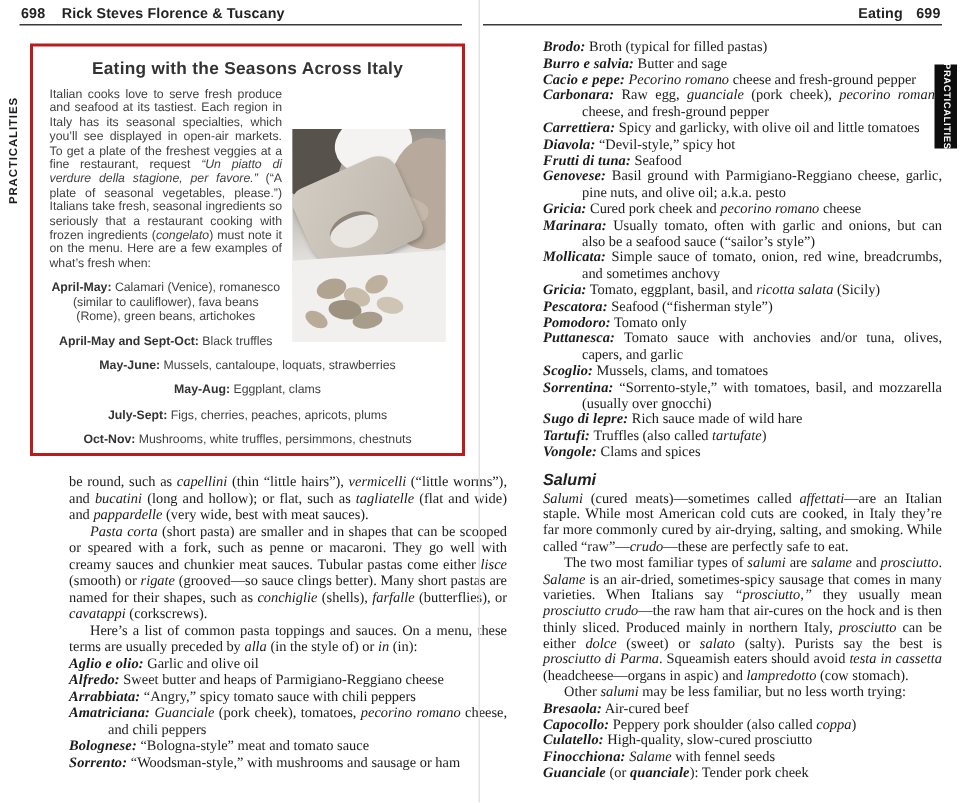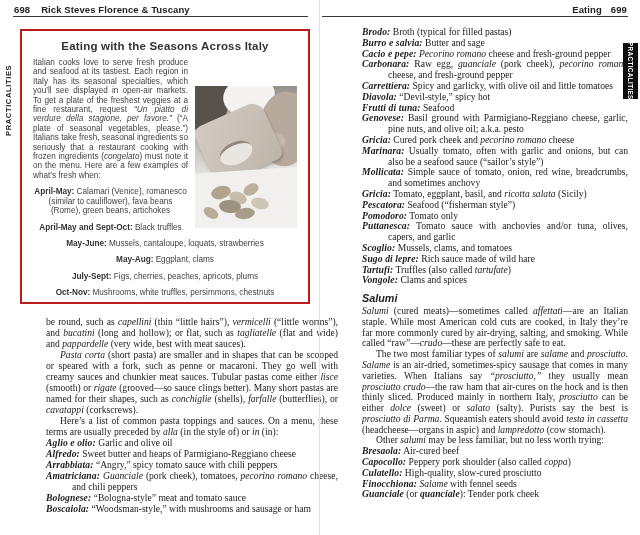--- a/index.html
+++ b/index.html
@@ -149,21 +149,21 @@
 
     <div class="body-left">
       <p>be round, such as <i>capellini</i> (thin “little hairs”), <i>vermicelli</i> (“little worms”), and <i>bucatini</i> (long and hollow); or flat, such as <i>tagliatelle</i> (flat and wide) and <i>pappardelle</i> (very wide, best with meat sauces).</p>
       <p class="ind"><i>Pasta corta</i> (short pasta) are smaller and in shapes that can be scooped or speared with a fork, such as penne or macaroni. They go well with creamy sauces and chunkier meat sauces. Tubular pastas come either <i>lisce</i> (smooth) or <i>rigate</i> (grooved—so sauce clings better). Many short pastas are named for their shapes, such as <i>conchiglie</i> (shells), <i>farfalle</i> (butterflies), or <i>cavatappi</i> (corkscrews).</p>
       <p class="ind">Here’s a list of common pasta toppings and sauces. On a menu, these terms are usually preceded by <i>alla</i> (in the style of) or <i>in</i> (in):</p>
       <p class="entry"><b><i>Aglio e olio:</i></b> Garlic and olive oil</p>
       <p class="entry"><b><i>Alfredo:</i></b> Sweet butter and heaps of Parmigiano-Reggiano cheese</p>
       <p class="entry"><b><i>Arrabbiata:</i></b> “Angry,” spicy tomato sauce with chili peppers</p>
       <p class="entry"><b><i>Amatriciana:</i></b> <i>Guanciale</i> (pork cheek), tomatoes, <i>pecorino romano</i> cheese, and chili peppers</p>
       <p class="entry"><b><i>Bolognese:</i></b> “Bologna-style” meat and tomato sauce</p>
-      <p class="entry"><b><i>Boscaiola:</i></b> “Woodsman-style,” with mushrooms and sausage or ham</p>
+      <p class="entry"><b><i>Sorrento:</i></b> “Woodsman-style,” with mushrooms and sausage or ham</p>
     </div>
   </div>
 
   <div class="page">
     <div class="hdr hdr-right">
       <span>Eating</span><span class="pnum">699</span>
     </div>
     <div class="rule rule-right"></div>
 
     <div class="body-right">
@@ -176,20 +176,21 @@
       <p class="entry"><b><i>Frutti di tuna:</i></b> Seafood</p>
       <p class="entry"><b><i>Genovese:</i></b> Basil ground with Parmigiano-Reggiano cheese, garlic, pine nuts, and olive oil; a.k.a. pesto</p>
       <p class="entry"><b><i>Gricia:</i></b> Cured pork cheek and <i>pecorino romano</i> cheese</p>
       <p class="entry"><b><i>Marinara:</i></b> Usually tomato, often with garlic and onions, but can also be a seafood sauce (“sailor’s style”)</p>
       <p class="entry"><b><i>Mollicata:</i></b> Simple sauce of tomato, onion, red wine, breadcrumbs, and sometimes anchovy</p>
       <p class="entry"><b><i>Gricia:</i></b> Tomato, eggplant, basil, and <i>ricotta salata</i> (Sicily)</p>
       <p class="entry"><b><i>Pescatora:</i></b> Seafood (“fisherman style”)</p>
       <p class="entry"><b><i>Pomodoro:</i></b> Tomato only</p>
       <p class="entry"><b><i>Puttanesca:</i></b> Tomato sauce with anchovies and/or tuna, olives, capers, and garlic</p>
       <p class="entry"><b><i>Scoglio:</i></b> Mussels, clams, and tomatoes</p>
+      <p class="entry"><b><i>Sorrentina:</i></b> “Sorrento-style,” with tomatoes, basil, and mozzarella (usually over gnocchi)</p>
       <p class="entry"><b><i>Sugo di lepre:</i></b> Rich sauce made of wild hare</p>
       <p class="entry"><b><i>Tartufi:</i></b> Truffles (also called <i>tartufate</i>)</p>
       <p class="entry"><b><i>Vongole:</i></b> Clams and spices</p>
 
       <h3 class="salumi-h">Salumi</h3>
       <p><i>Salumi</i> (cured meats)—sometimes called <i>affettati</i>—are an Italian staple. While most American cold cuts are cooked, in Italy they’re far more commonly cured by air-drying, salting, and smoking. While called “raw”—<i>crudo</i>—these are perfectly safe to eat.</p>
       <p class="ind">The two most familiar types of <i>salumi</i> are <i>salame</i> and <i>prosciutto</i>. <i>Salame</i> is an air-dried, sometimes-spicy sausage that comes in many varieties. When Italians say <i>“prosciutto,”</i> they usually mean <i>prosciutto crudo</i>—the raw ham that air-cures on the hock and is then thinly sliced. Produced mainly in northern Italy, <i>prosciutto</i> can be either <i>dolce</i> (sweet) or <i>salato</i> (salty). Purists say the best is <i>prosciutto di Parma</i>. Squeamish eaters should avoid <i>testa in cassetta</i> (headcheese—organs in aspic) and <i>lampredotto</i> (cow stomach).</p>
       <p class="ind">Other <i>salumi</i> may be less familiar, but no less worth trying:</p>
       <p class="entry"><b><i>Bresaola:</i></b> Air-cured beef</p>
       <p class="entry"><b><i>Capocollo:</i></b> Peppery pork shoulder (also called <i>coppa</i>)</p>

